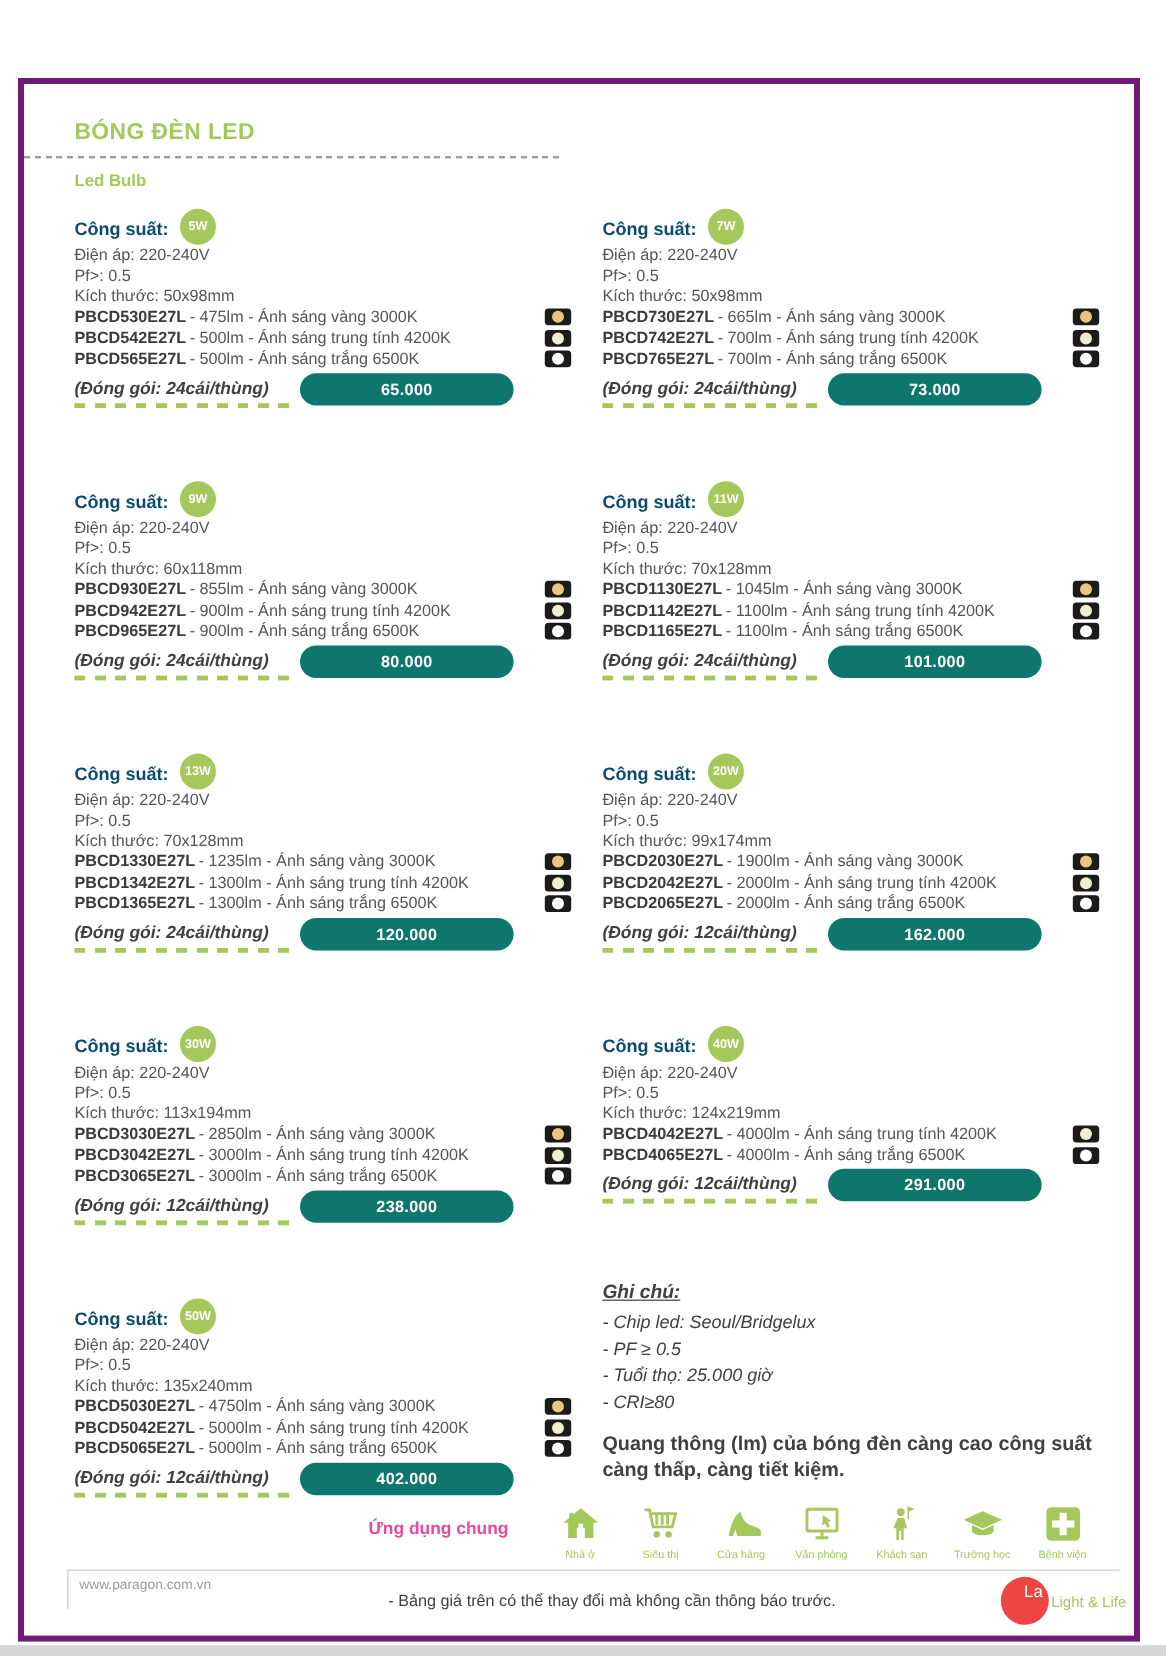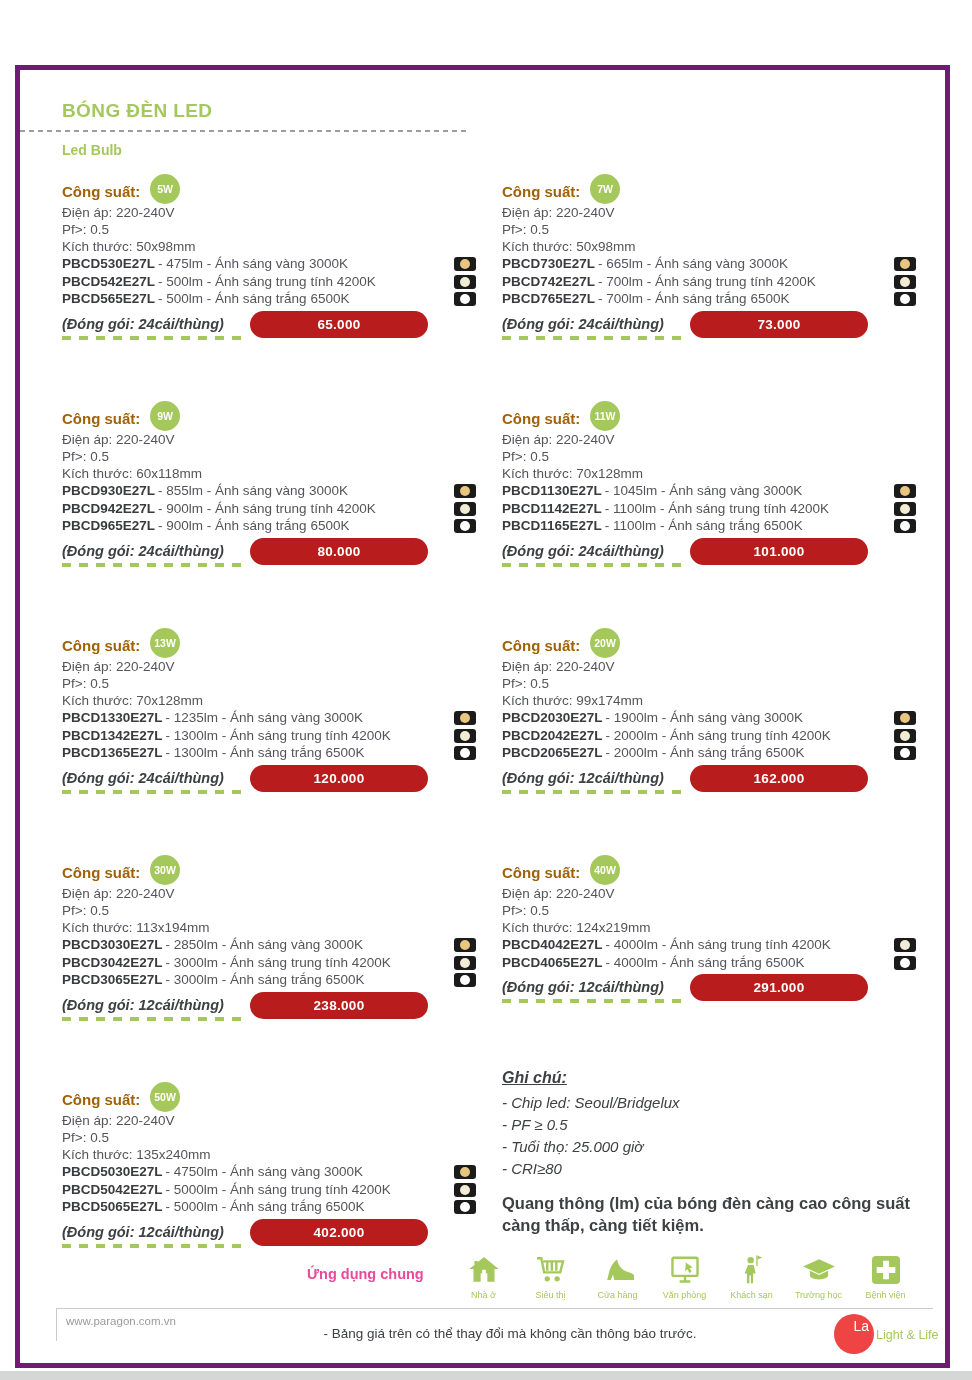--- a/index.html
+++ b/index.html
@@ -18,21 +18,21 @@
     background:repeating-linear-gradient(90deg,#9d9d9d 0 5px,transparent 5px 9px);}
   .page-subtitle{position:absolute;left:42px;top:72px;font-size:14px;font-weight:bold;color:#a5c85c;}
   
   .product{position:absolute;width:418px;}
   .p0{left:42px;top:113px}.p1{left:482px;top:113px}
   .p2{left:42px;top:340px}.p3{left:482px;top:340px}
   .p4{left:42px;top:567px}.p5{left:482px;top:567px}
   .p6{left:42px;top:794px}.p7{left:482px;top:794px}
   .p8{left:42px;top:1021px}
   .head{position:relative;height:21px;}
-  .plabel{font-size:15px;font-weight:bold;color:#a16207;}
+  .plabel{font-size:15px;font-weight:bold;color:#0c4a6e;}
   .badge{
     position:absolute;left:88px;top:-9px;width:30px;height:30px;border-radius:50%;
     background:#a5c85c;color:#fff;font-size:10.5px;font-weight:bold;
     display:flex;align-items:center;justify-content:center;
   }
   .spec{font-size:13.5px;color:#54555a;line-height:17px;}
   .variant{position:relative;font-size:13.5px;color:#54555a;line-height:17.5px;padding-right:32px;}
   .code{font-weight:bold;color:#3a3b3e;}
   .desc{margin-left:3px;}
   .chip{
@@ -42,21 +42,21 @@
   .chip i{display:block;width:10px;height:10px;border-radius:50%;background:#fff;}
   .variant[data-tone="warm"] .chip i{background:#e9c57f;}
   .variant[data-tone="neutral"] .chip i{background:#f3ecd4;}
   .variant[data-tone="cool"] .chip i{background:#ffffff;}
   .pack{position:relative;margin-top:7px;height:30px;}
   .packing{font-size:14.5px;font-style:italic;font-weight:bold;color:#3e4043;}
   .dashes{position:absolute;left:0;top:21px;width:184px;height:4px;
     background:repeating-linear-gradient(90deg,#a5c85c 0 9px,transparent 9px 17px);}
   .pill{
     position:absolute;left:188px;top:-4px;width:178px;height:27px;border-radius:14px;
-    background:#b91c1c;color:#fff;font-size:13.5px;font-weight:bold;text-align:center;
+    background:#0f766e;color:#fff;font-size:13.5px;font-weight:bold;text-align:center;
     line-height:27px;letter-spacing:.3px;
   }
   
   .notes{position:absolute;left:482px;top:999px;width:432px;}
   .notes-title{font-size:16px;font-weight:bold;font-style:italic;text-decoration:underline;margin-bottom:5px;}
   .note-item{font-size:15px;font-style:italic;line-height:22px;color:#3e4043;}
   .notes-highlight{margin-top:12px;font-size:16.5px;font-weight:bold;line-height:22px;color:#3e4043;}
   
   .apps-title{position:absolute;left:287px;top:1196px;font-size:14.5px;font-weight:bold;color:#ec4899;}
   .apps{position:absolute;left:430px;top:1184px;display:flex;}

